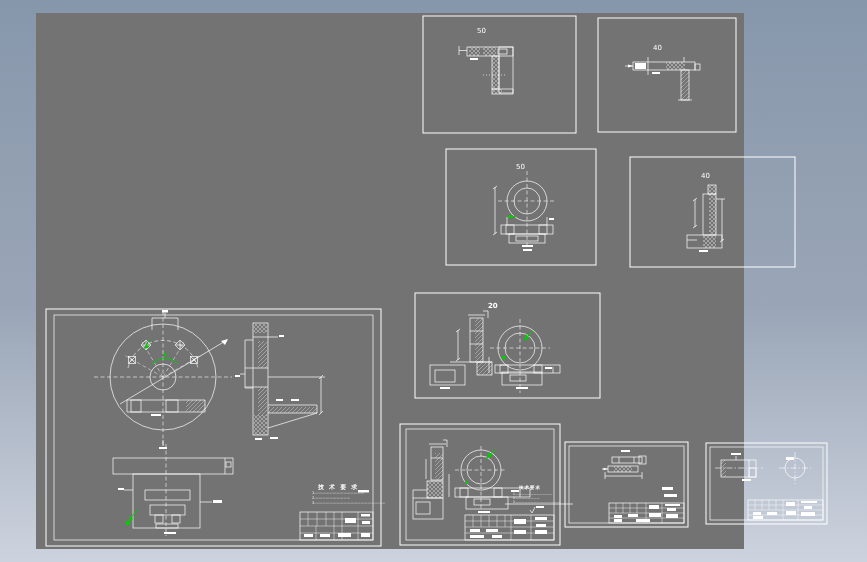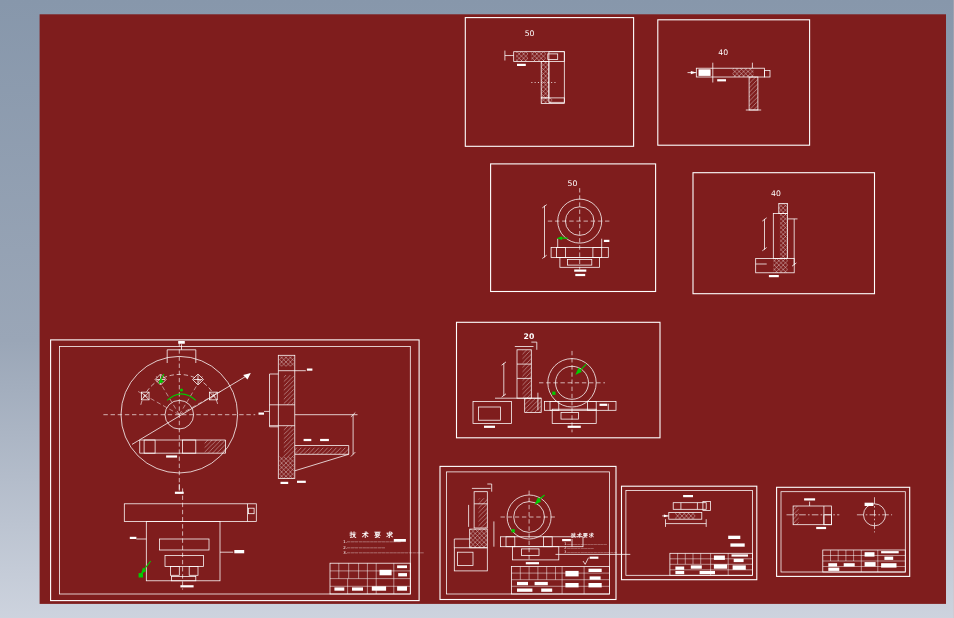--- a/index.html
+++ b/index.html
@@ -2,22 +2,22 @@
 <html><head>
 <meta charset="utf-8">
 <style>
   html,body{margin:0;padding:0;}
   body{
     width:867px;height:562px;overflow:hidden;position:relative;
     background:linear-gradient(180deg,#8797ab 0%,#9aa6b7 55%,#cdd3de 100%);
     font-family:"DejaVu Sans",sans-serif;
   }
   #canvas{
-    position:absolute;left:36px;top:13px;width:824px;height:536px;
-    background:#7f1d1d;
+    position:absolute;left:36px;top:13px;width:708px;height:536px;
+    background:#737373;
   }
   #canvas svg{position:absolute;left:0;top:0;}
   .ln{stroke:#ffffff;stroke-width:.7;fill:none;}
   .fr{stroke:#ffffff;stroke-width:1;fill:none;}
   .bl{fill:#ffffff;stroke:none;}
   .gr{stroke:#00cc00;stroke-width:1;fill:none;}
   .gf{fill:#00cc00;stroke:none;}
   .d{stroke-dasharray:4 2.5;stroke-width:.6;}
   .dt{stroke-dasharray:1 2;stroke-width:.7;}
   .dd{stroke-dasharray:6 2 1.5 2;stroke-width:.6;}
@@ -441,21 +441,21 @@
       <rect class="bl" x="765" y="499" width="14" height="4"></rect>
       <rect class="bl" x="717" y="503" width="10" height="3"></rect>
     </g>
   </g>
 </svg>
 
 <span class="lbl" style="left:441px;top:15px;">50</span>
 <span class="lbl" style="left:617px;top:32px;">40</span>
 <span class="lbl" style="left:480px;top:151px;">50</span>
 <span class="lbl" style="left:665px;top:160px;">40</span>
-<span class="lbl" style="left:440px;top:290px;font-weight:bold;">20</span>
+<span class="lbl" style="left:452px;top:290px;font-weight:bold;">20</span>
 
 <span id="req6-head" class="req-head">技 术 要 求</span>
 <span class="req-line req6-line" style="top:479px;">1.——————————————</span>
 <span class="req-line req6-line" style="top:484px;">2.——————————</span>
 <span class="req-line req6-line" style="top:489px;">3.————————————————————</span>
 
 <span id="req7-head" class="req-head">技术要求</span>
 <span class="req-line req7-line" style="top:480px;">1.————————————</span>
 <span class="req-line req7-line" style="top:484px;">2.————————</span>
 <span class="req-line req7-line" style="top:488px;">3.———————————————</span>

